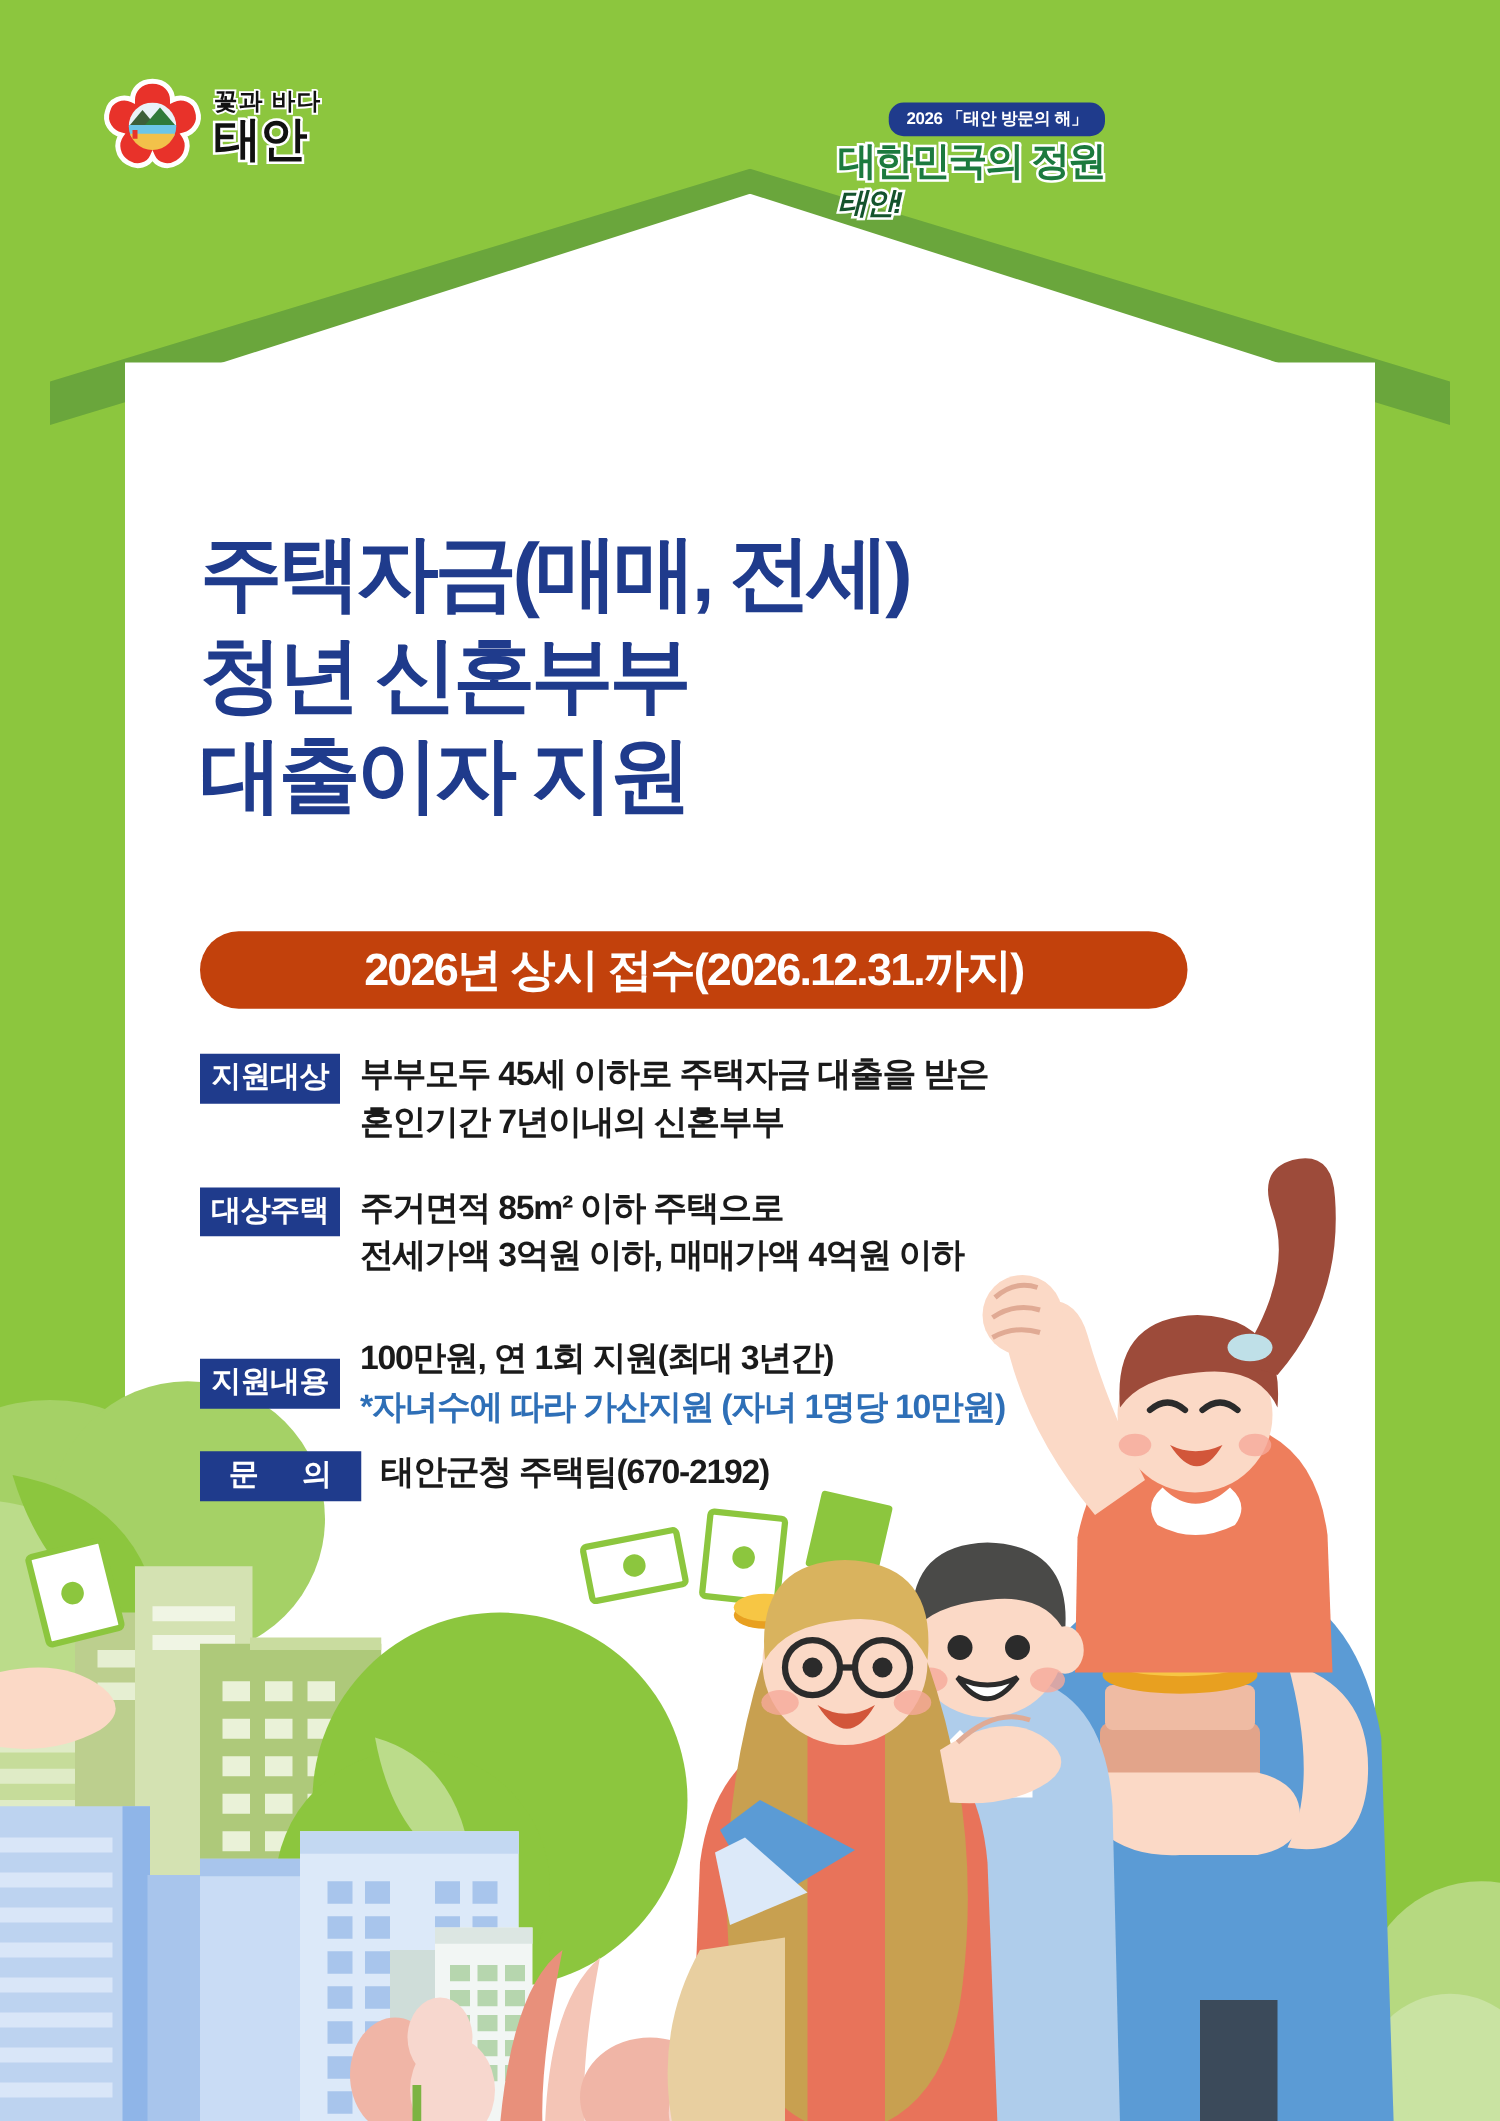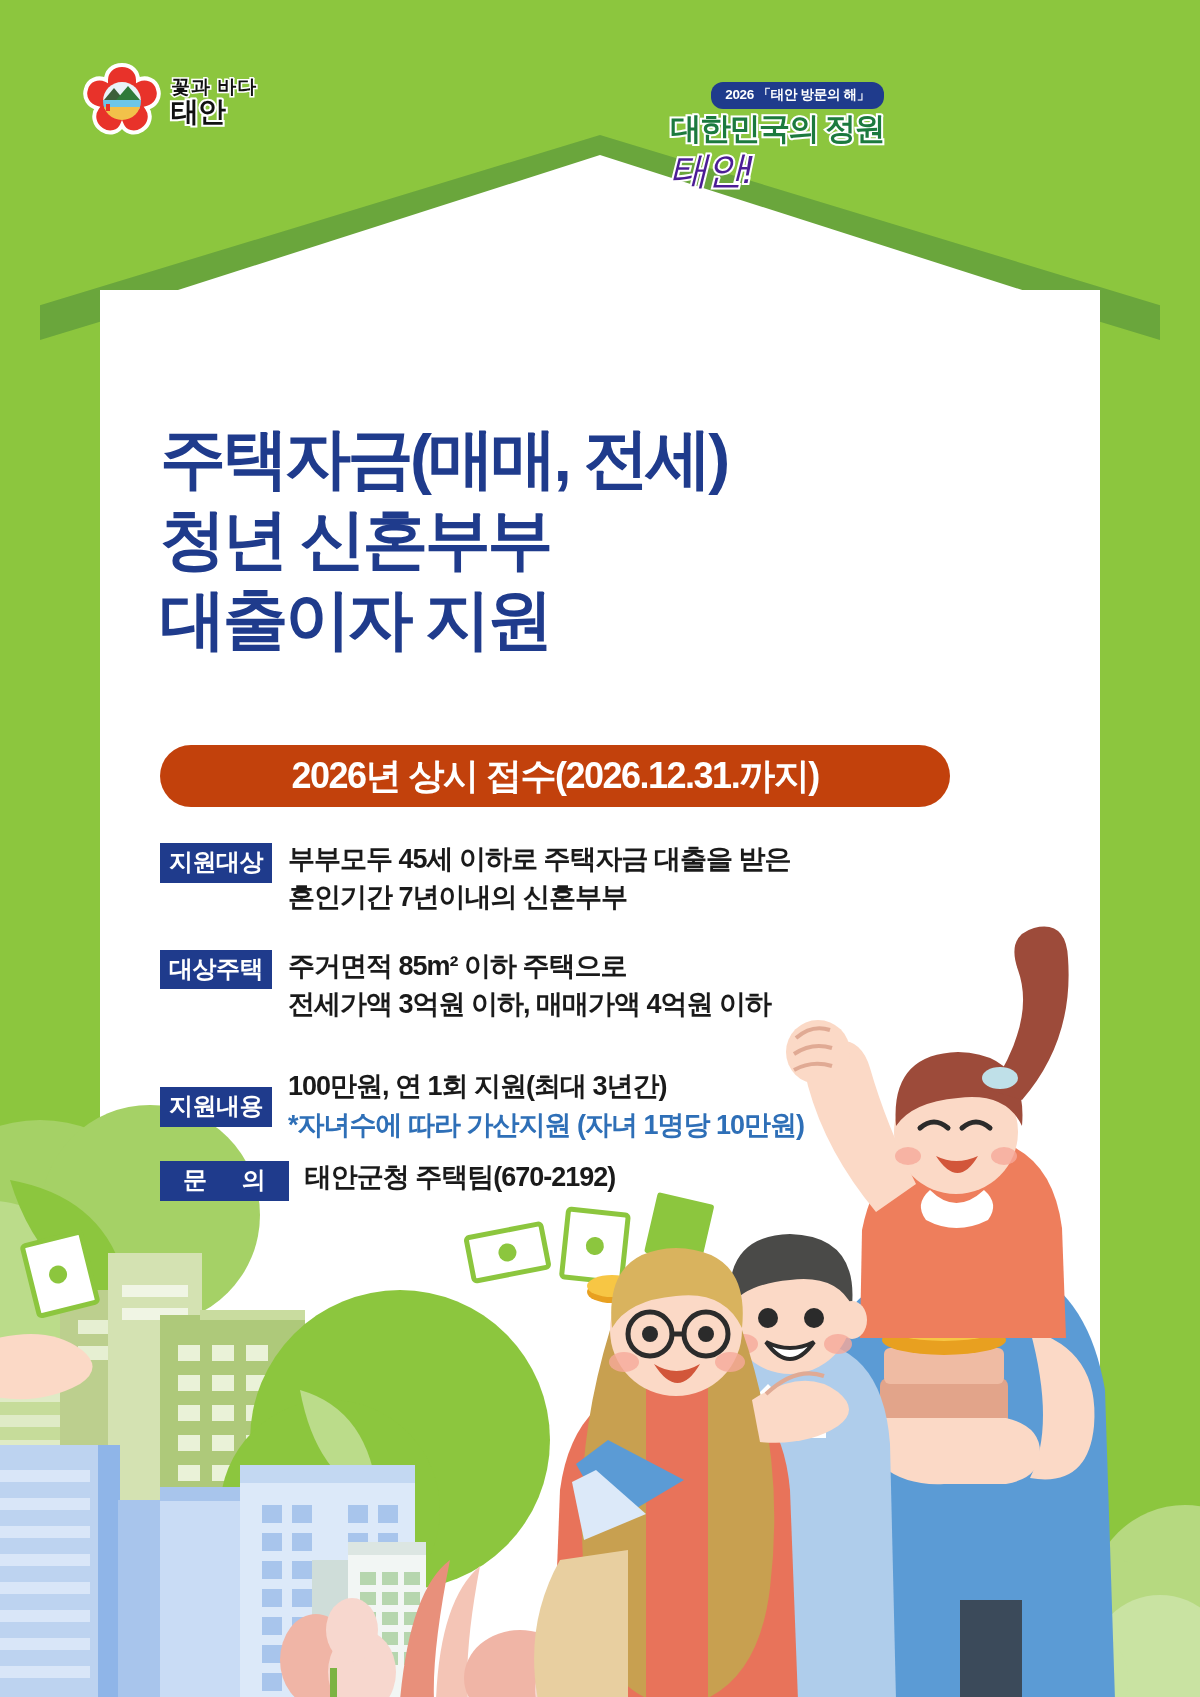--- a/index.html
+++ b/index.html
@@ -55,41 +55,41 @@
     position:relative;width:80px;height:78px;flex:0 0 auto;
   }
   .flower svg{display:block;width:80px;height:78px;}
   .logo-text{line-height:1;}
   .logo-sub{
     font-size:19px;font-weight:bold;color:#111;letter-spacing:1px;
     -webkit-text-stroke:3px #fff;paint-order:stroke fill;
     margin-bottom:2px;
   }
   .logo-main{
-    font-size:28px;font-weight:bold;color:#111;letter-spacing:-1px;
+    font-size:38px;font-weight:bold;color:#111;letter-spacing:-1px;
     -webkit-text-stroke:4px #fff;paint-order:stroke fill;
   }
 
   .logo-right{
     position:absolute;right:72px;top:82px;text-align:right;
   }
   .slogan-pill{
     display:inline-block;background:#1F3B8C;color:#FFFFFF;
     font-size:13.5px;font-weight:bold;
     padding:4px 14px 5px;border-radius:12px;letter-spacing:-0.3px;
     margin-bottom:4px;
   }
   .slogan-row{display:flex;align-items:flex-start;gap:8px;justify-content:flex-end;flex-direction:column;}
   .slogan-green{
     font-size:31px;font-weight:bold;color:#1C7A3E;letter-spacing:-1.5px;
     -webkit-text-stroke:4px #FFFFFF;paint-order:stroke fill;
     line-height:1;
   }
   .slogan-orange{
-    font-size:38px;font-weight:normal;color:#4c1d95;letter-spacing:-2px;
+    font-size:24px;font-weight:bold;color:#14532d;letter-spacing:-2px;
     -webkit-text-stroke:4px #FFFFFF;paint-order:stroke fill;
     line-height:0.95;font-style:italic;
   }
 
   
   .content{position:absolute;left:0;top:0;width:1200px;height:1697px;z-index:7;}
   .headline{
     position:absolute;left:160px;top:418px;width:900px;
     color:#1F3B8C;
     font-weight:bold;

